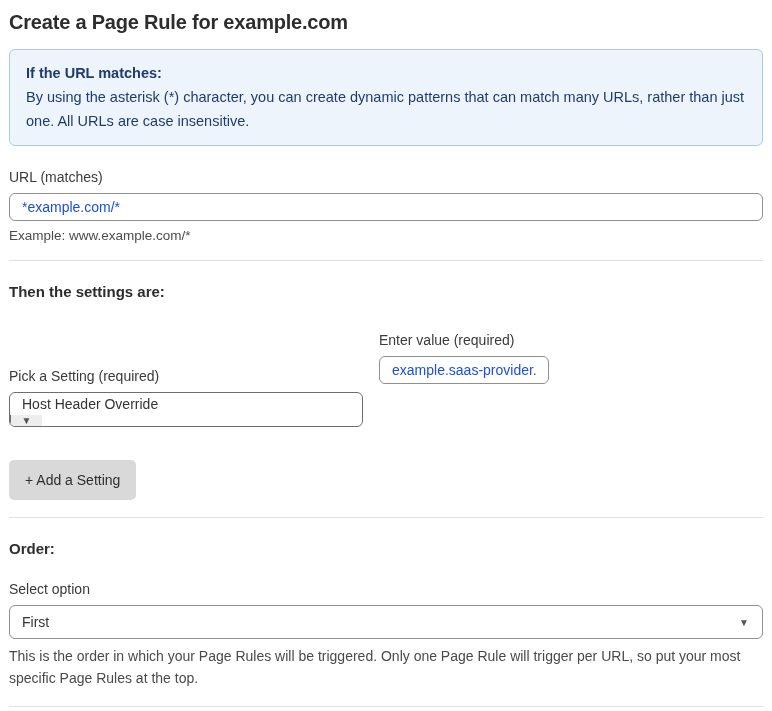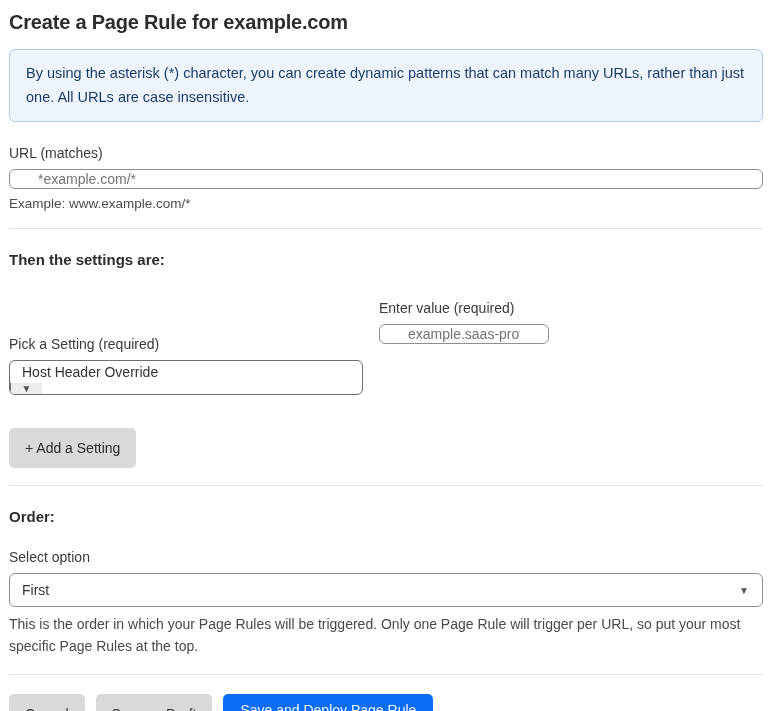--- a/index.html
+++ b/index.html
@@ -39,26 +39,26 @@
   }
   .field-label {
     font-size: 14px;
     color: #3a3a3a;
     margin: 0 0 8px;
   }
   .url-label { margin-top: 23px; }
   .text-input {
     display: block;
     width: 100%;
-    height: 20px;
+    height: 28px;
     border: 1px solid #8f8f8f;
     border-radius: 6px;
-    padding: 0 28px;
-    font-size: 14px;
-    color: #737373;
+    padding: 0 12px;
+    font-size: 14px;
+    color: #1d4ed8;
     background: #ffffff;
     font-family: inherit;
     outline: none;
   }
   .hint {
     font-size: 13.5px;
     color: #4c4c4c;
     margin-top: 7px;
   }
   .divider {
@@ -154,20 +154,21 @@
   }
 </style>
 </head>
 <body>
 
 
 
 <h1 class="page-title">Create a Page Rule for example.com</h1>
 
 <div class="callout">
+  <div class="callout-heading">If the URL matches:</div>
   <div class="callout-body">By using the asterisk (*) character, you can create dynamic patterns that can match many URLs, rather than just one. All URLs are case insensitive.</div>
 </div>
 
 <div class="field-label url-label">URL (matches)</div>
 <input class="text-input" type="text" value="*example.com/*" style="">
 <div class="hint">Example: www.example.com/*</div>
 
 <hr class="divider">
 
 <div class="section-heading">Then the settings are:</div>

